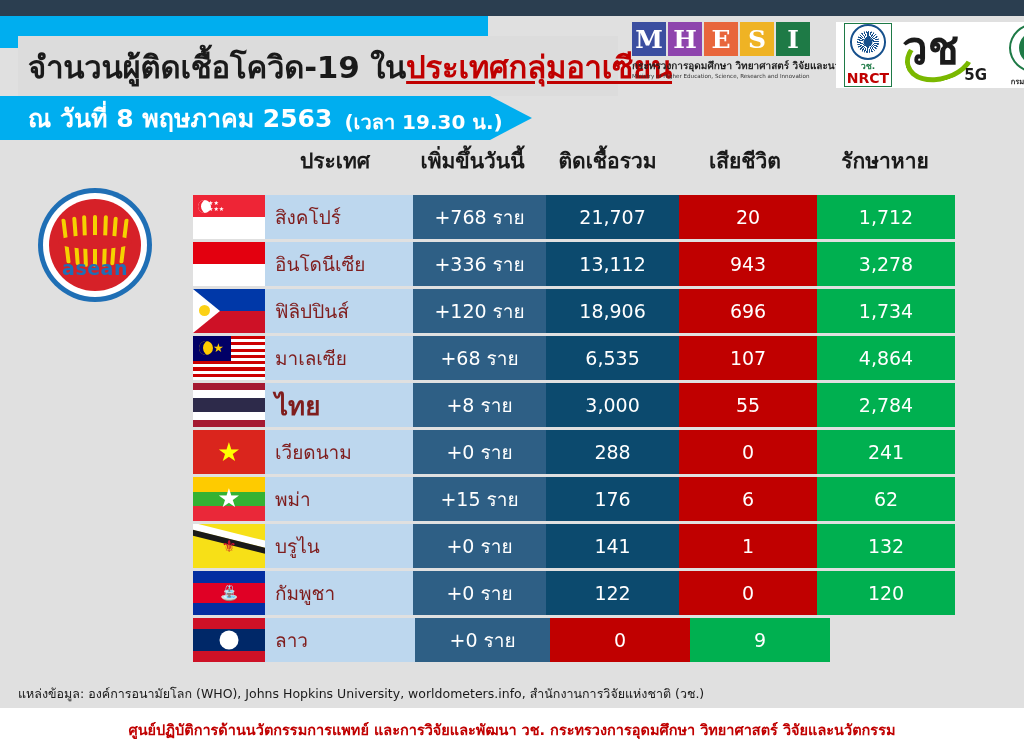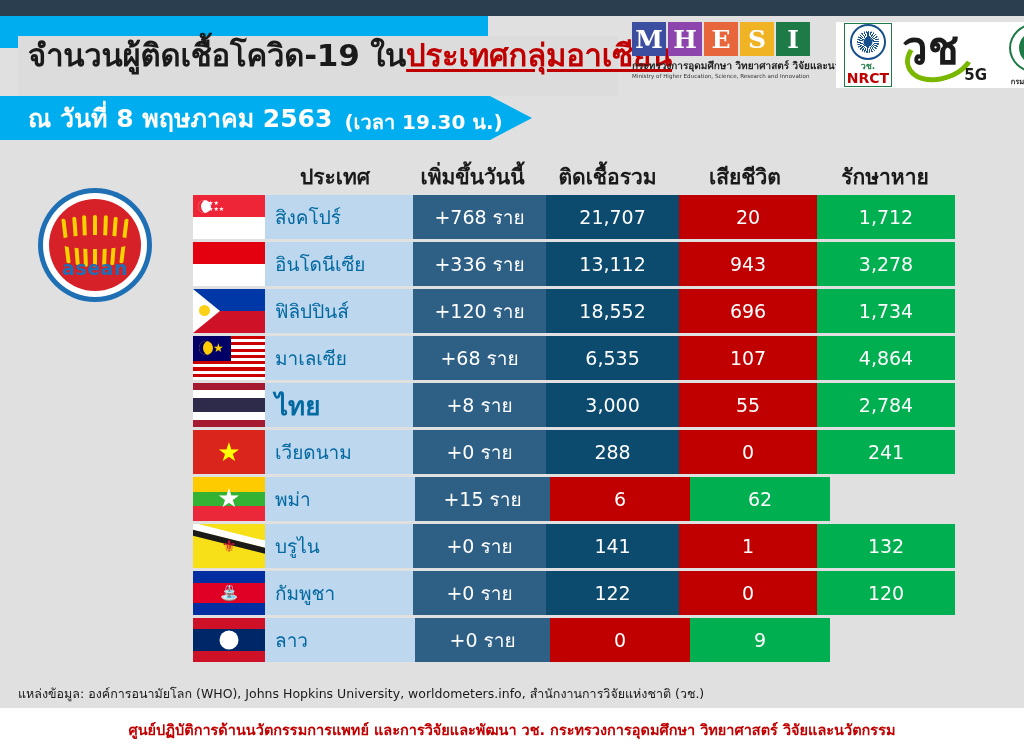--- a/index.html
+++ b/index.html
@@ -14,21 +14,21 @@
 
   
   .topstrip{position:absolute;left:0;top:0;width:1024px;height:16px;background:#2b3e50;}
   .cyan-top{position:absolute;left:0;top:16px;width:488px;height:32px;background:#00aeef;}
   .cyan-sub{position:absolute;left:0;top:96px;width:490px;height:44px;background:#00aeef;}
   .cyan-arrow{position:absolute;left:490px;top:96px;width:0;height:0;
     border-top:22px solid transparent;border-bottom:22px solid transparent;
     border-left:42px solid #00aeef;}
   .title-plate{position:absolute;left:18px;top:36px;width:600px;height:60px;background:#dcdcdc;}
 
-  .title-text{position:absolute;left:28px;top:28px;width:600px;height:54px;
+  .title-text{position:absolute;left:28px;top:40px;width:600px;height:54px;
     display:flex;align-items:center;
     font-size:31px;font-weight:bold;color:#1a1a1a;white-space:nowrap;letter-spacing:-0.2px;}
   .title-red{color:#c00000;text-decoration:underline;text-underline-offset:3px;}
   .subtitle-text{position:absolute;left:28px;top:98px;width:470px;height:40px;
     display:flex;align-items:flex-end;
     font-size:25px;font-weight:bold;color:#ffffff;white-space:nowrap;}
   .subtitle-small{font-size:20px;font-weight:bold;margin-left:12px;}
 
   
   .logo-bar{position:absolute;left:632px;top:22px;height:78px;display:flex;align-items:flex-start;gap:4px;}
@@ -90,32 +90,32 @@
   .asean-stalks i:nth-child(6){transform:scaleY(.93) skewX(-4deg);}
   .asean-stalks i:nth-child(7){transform:scaleY(.86) skewX(-6deg);}
   .asean-pinch{position:absolute;left:50%;top:36px;transform:translateX(-50%);
     width:74px;height:14px;background:#d62128;border-radius:50%;}
   .asean-word{position:absolute;left:0;bottom:12px;width:100%;text-align:center;
     font-size:19px;font-weight:bold;color:#1f6fb5;letter-spacing:.5px;font-family:"DejaVu Sans",sans-serif;}
 
   
   .table{position:absolute;left:193px;top:158px;width:762px;}
   .thead{display:flex;height:37px;align-items:flex-end;}
-  .thead .th{font-size:21px;font-weight:bold;color:#1a1a1a;text-align:center;padding-bottom:2px;}
+  .thead .th{font-size:21px;font-weight:bold;color:#1a1a1a;text-align:center;padding-bottom:18px;}
   .row{display:flex;height:44px;margin-bottom:3px;}
   .c-flag{width:72px;}
   .c-name{width:140px;}
   .c-new{width:135px;text-align:center;}
   .c-total{width:135px;}
   .c-death{width:140px;}
   .c-rec{width:140px;}
 
   .cell{display:flex;align-items:center;justify-content:center;height:100%;
     font-size:19px;color:#ffffff;font-weight:normal;}
-  .cell-name{justify-content:flex-start;padding-left:10px;background:#bdd7ee;color:#0369a1;font-size:19px;}
+  .cell-name{justify-content:flex-start;padding-left:10px;background:#bdd7ee;color:#7f1d1d;font-size:19px;}
   .cell-name.big{font-size:26px;font-weight:bold;}
   .bg-new{background:#2e5f85;}
   .bg-total{background:#0c4a6e;}
   .bg-death{background:#c00000;}
   .bg-rec{background:#00b050;}
 
   .flagbox{width:72px;height:44px;position:relative;overflow:hidden;background:#fff;}
 
   
   .f-sg{background:linear-gradient(#ee2536 50%,#ffffff 50%);}
@@ -274,21 +274,21 @@
         </div>
         <div class="row">
           <div class="c-flag">
             <div class="flagbox f-ph">
               <div class="tri"></div>
               <div class="sun"></div>
             </div>
           </div>
           <div class="c-name cell cell-name">ฟิลิปปินส์</div>
           <div class="c-new cell bg-new">+120 ราย</div>
-          <div class="c-total cell bg-total">18,552</div>
+          <div class="c-total cell bg-total">18,906</div>
           <div class="c-death cell bg-death">696</div>
           <div class="c-rec cell bg-rec">1,734</div>
         </div>
         <div class="row">
           <div class="c-flag">
             <div class="flagbox f-my">
               <div class="canton"></div>
               <div class="moon"></div>
               <div class="star">★</div>
             </div>
@@ -328,20 +328,21 @@
           <div class="c-rec cell bg-rec">241</div>
         </div>
         <div class="row">
           <div class="c-flag">
             <div class="flagbox f-mm">
               <div class="star">★</div>
             </div>
           </div>
           <div class="c-name cell cell-name">พม่า</div>
           <div class="c-new cell bg-new">+15 ราย</div>
+          <div class="c-total cell bg-total">176</div>
           <div class="c-death cell bg-death">6</div>
           <div class="c-rec cell bg-rec">62</div>
         </div>
         <div class="row">
           <div class="c-flag">
             <div class="flagbox f-bn">
               <div class="b1"></div>
               <div class="b2"></div>
               <div class="crest">⚜</div>
             </div>

